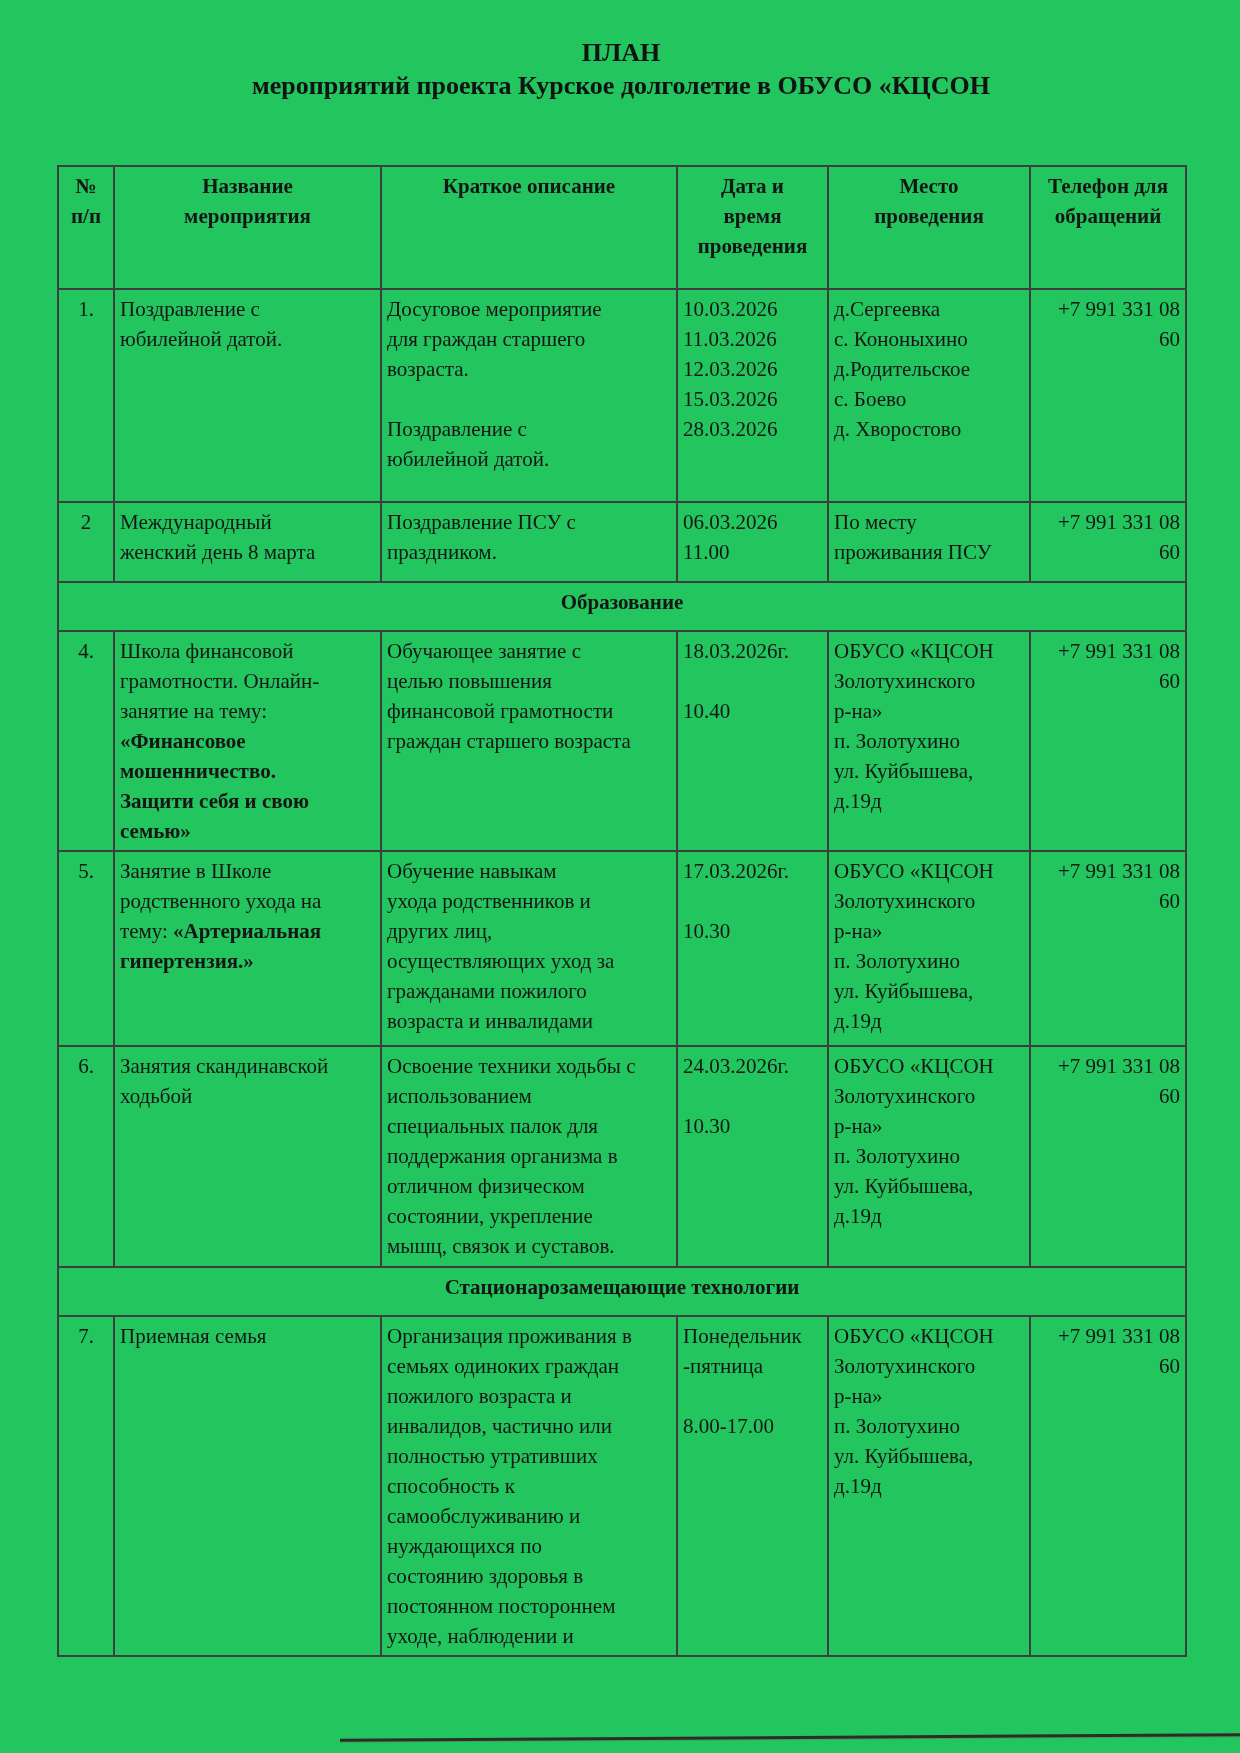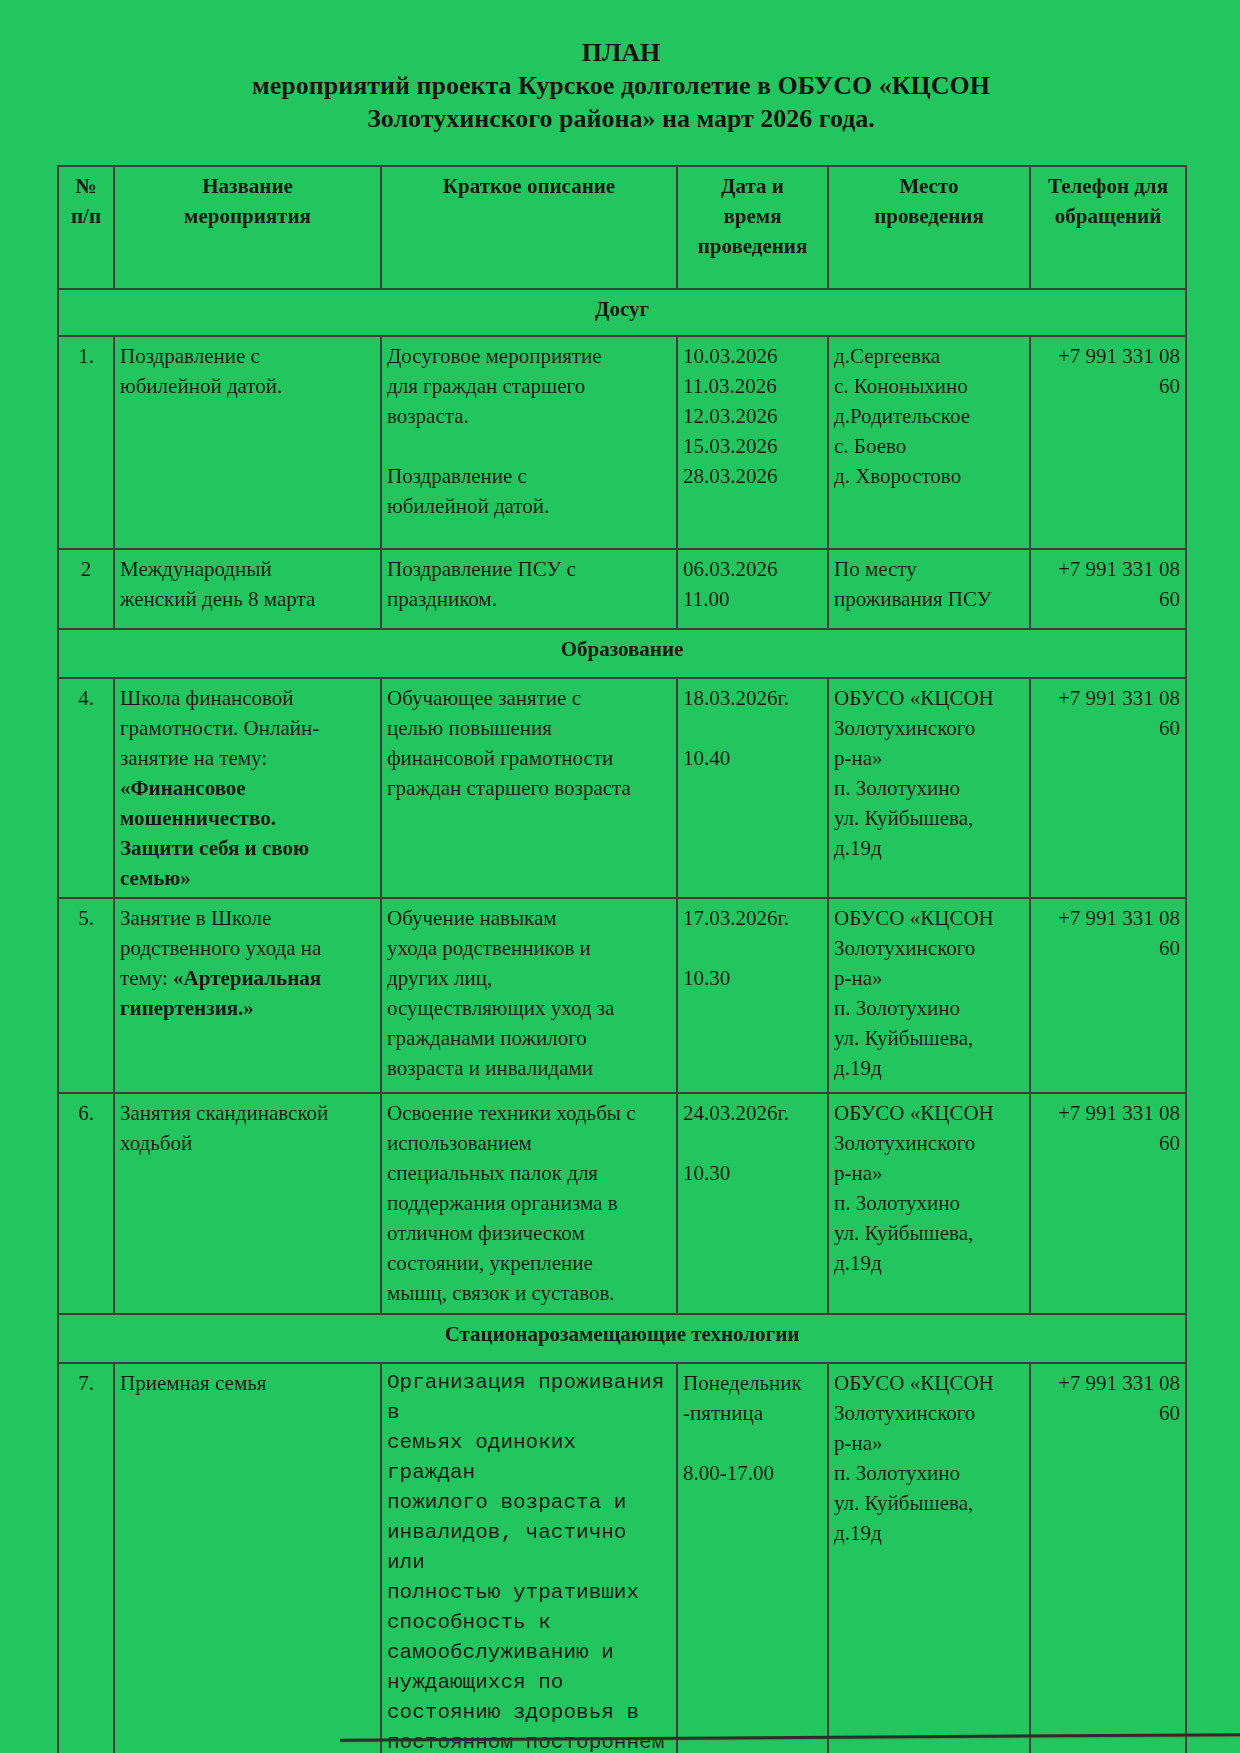--- a/index.html
+++ b/index.html
@@ -34,37 +34,36 @@
     border-top:3px solid #323232;border-bottom:3px solid #323232;
     padding:2px;
   }
   td.num{text-align:center;}
   td.name{text-align:left;padding-left:6px;}
   td.desc,td.date,td.place{text-align:left;}
   td.phone{
     text-align:right;font-size:17px;line-height:21px;
     padding:5px 2px 0 3px;
   }
-  td.tight{font-size:19px;line-height:27px;padding-top:2px;font-family:Liberation Mono, monospace;}
+  td.tight{font-size:19px;line-height:27px;padding-top:2px;}
   .b{font-weight:bold;}
   .scan-artifact{
     position:absolute;left:340px;top:1736px;width:900px;height:3px;
     background:#2e2c2a;transform:rotate(-0.35deg);
     box-shadow:0 1px 0 rgba(120,110,60,.45);
   }
 </style>
 </head>
 <body>
 
 <div class="page">
 
   <div class="title">
     <div>ПЛАН</div>
     <div>мероприятий проекта Курское долголетие в ОБУСО «КЦСОН</div>
-    <div>Золотухинского района» на март 2026 года.</div>
   </div>
 
   <table class="plan">
     <colgroup>
       <col style="width:56px">
         <col style="width:267px">
         <col style="width:296px">
       <col style="width:151px">
         <col style="width:202px">
         <col style="width:156px">
@@ -79,23 +78,20 @@
       <th class="hcell">Краткое описание</th>
       <th class="hcell">Дата и
 время
 проведения</th>
       <th class="hcell">Место
 проведения</th>
       <th class="hcell">Телефон для
 обращений</th>
     </tr>
 
-    <tr style="height:47px">
-      <td class="band" colspan="6">Досуг</td>
-    </tr>
 
     <tr style="height:213px">
       <td class="num">1.</td>
       <td class="name">Поздравление с
 юбилейной датой.</td>
       <td class="desc">Досуговое мероприятие
 для граждан старшего
 возраста.
 
 Поздравление с

